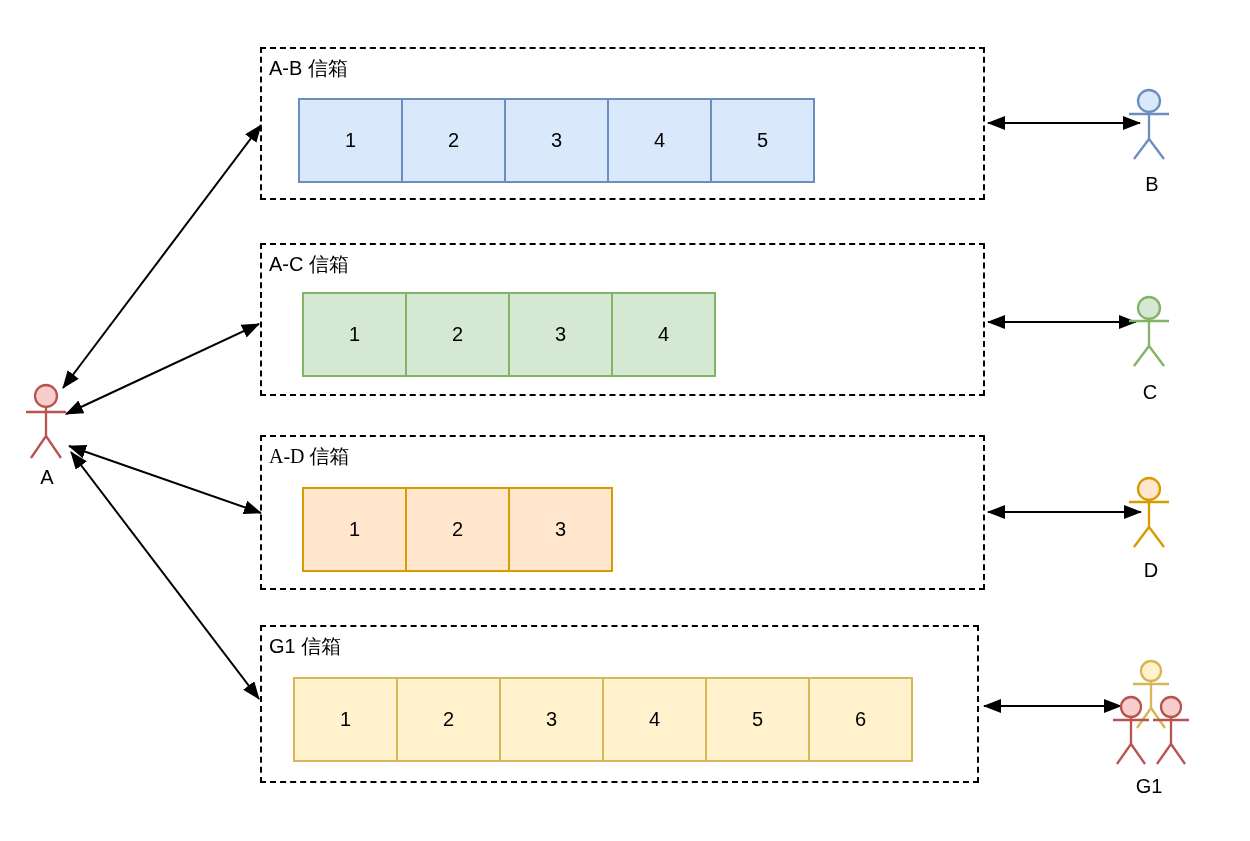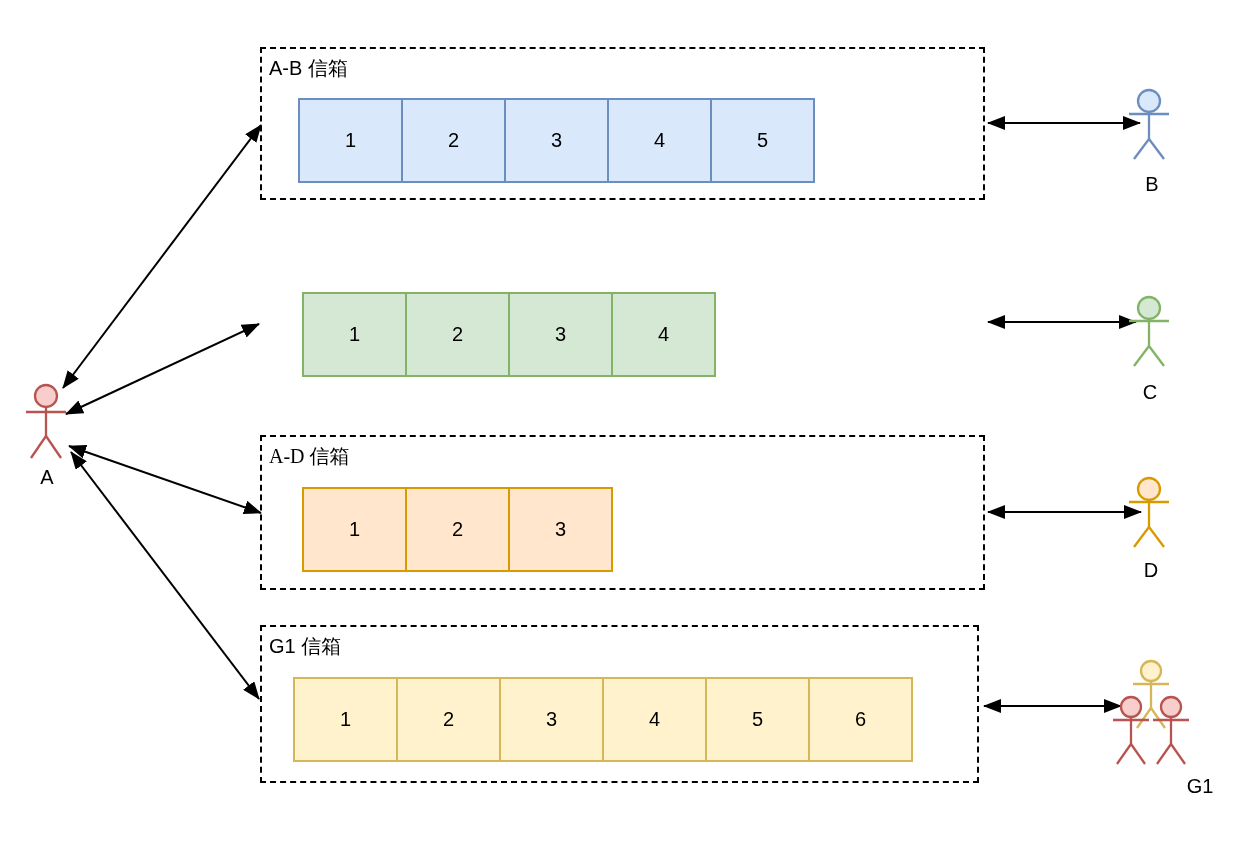--- a/index.html
+++ b/index.html
@@ -54,21 +54,21 @@
   .actor-label {
     position: absolute;
     transform: translateX(-50%);
     font-size: 20px;
     white-space: nowrap;
   }
   #label-a  { left: 47px;   top: 466px; }
   #label-b  { left: 1152px; top: 173px; }
   #label-c  { left: 1150px; top: 381px; }
   #label-d  { left: 1151px; top: 559px; }
-  #label-g1 { left: 1200px; top: 775px; }
+  #label-g1 { left: 1149px; top: 775px; }
   #overlay {
     position: absolute;
     left: 0; top: 0;
     width: 1250px;
     height: 841px;
     pointer-events: none;
   }
   .actor { stroke-width: 2.3; }
   .actor circle { fill: var(--hf, #fff); }
 </style>
@@ -81,20 +81,23 @@
     <div class="box-label">A-B 信箱</div>
   </div>
   <div id="row-ab" class="cell-row" style="--cf: #dae8fc; --cs: #6c8ebf;">
     <div class="cell">1</div>
     <div class="cell">2</div>
     <div class="cell">3</div>
     <div class="cell">4</div>
     <div class="cell">5</div>
   </div>
 
+  <div id="box-ac" class="mailbox-frame">
+    <div class="box-label">A-C 信箱</div>
+  </div>
   <div id="row-ac" class="cell-row" style="--cf: #d5e8d4; --cs: #82b366;">
     <div class="cell">1</div>
     <div class="cell">2</div>
     <div class="cell">3</div>
     <div class="cell">4</div>
   </div>
 
   <div id="box-ad" class="mailbox-frame">
     <div class="box-label">A-D 信箱</div>
   </div>

